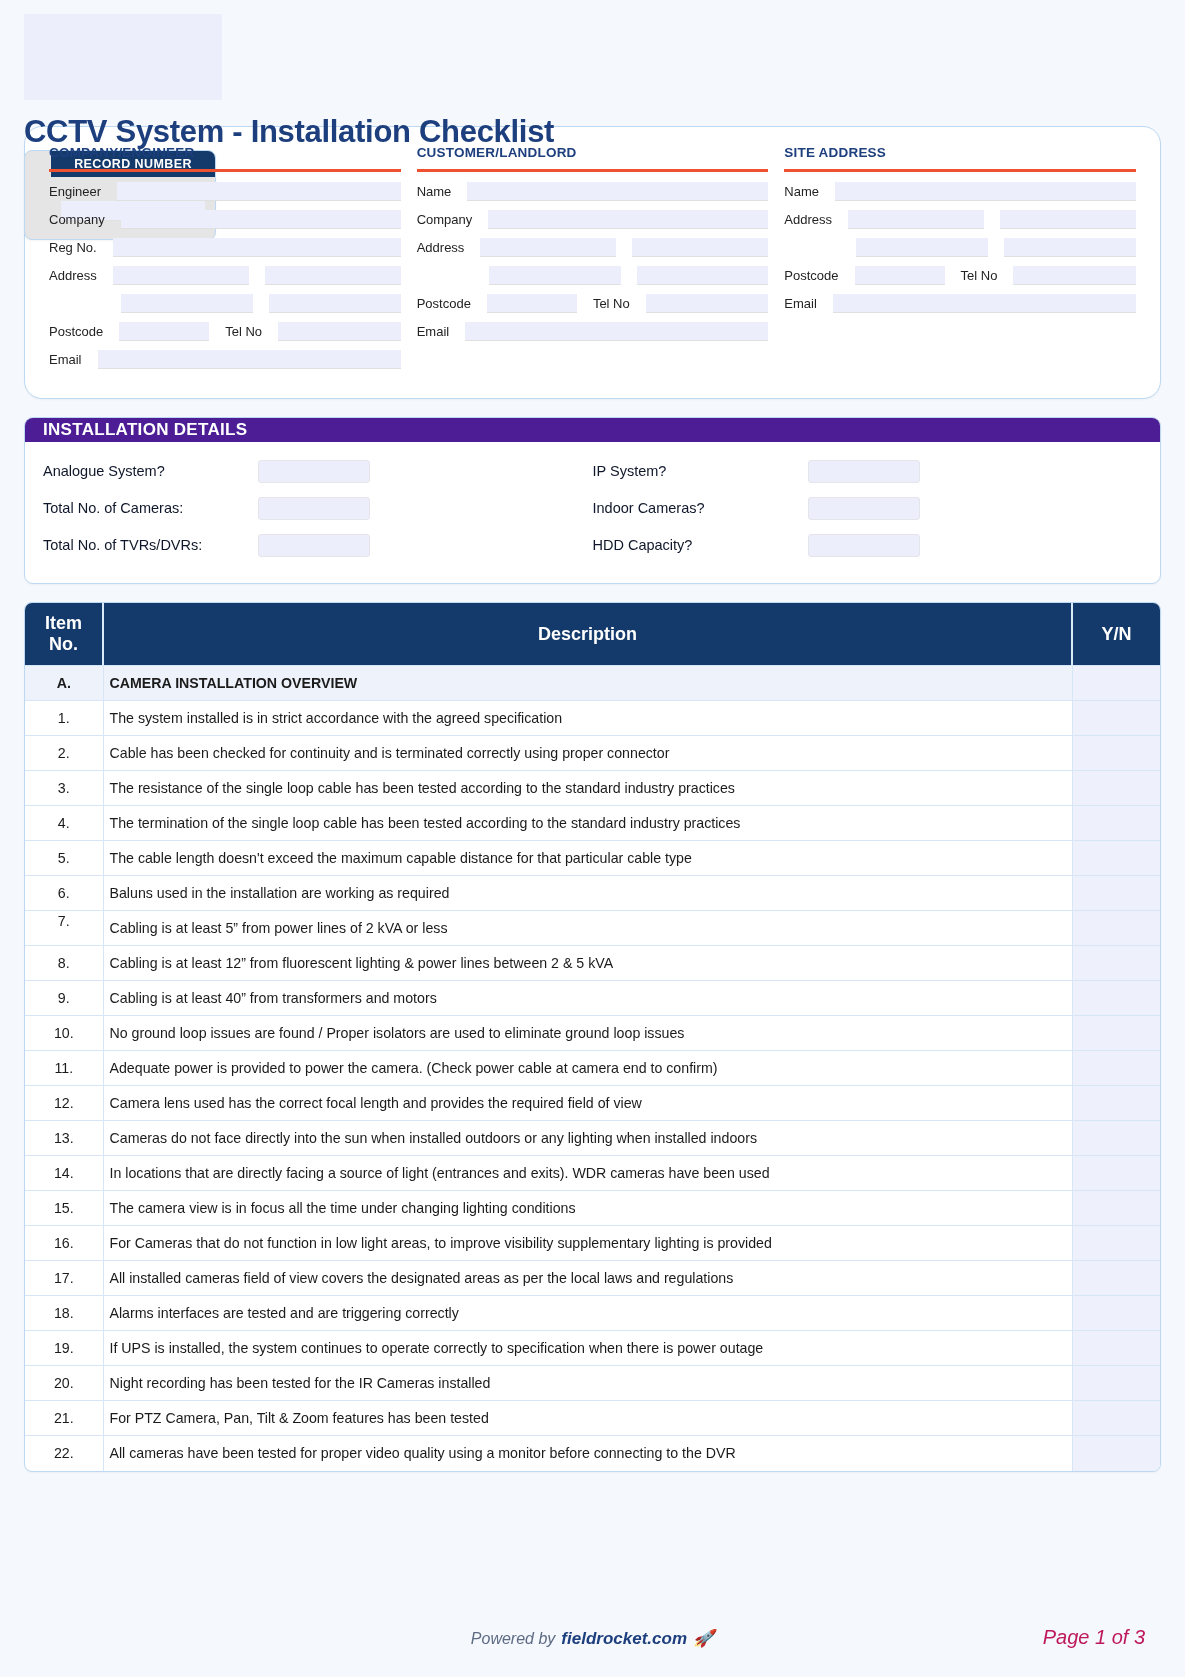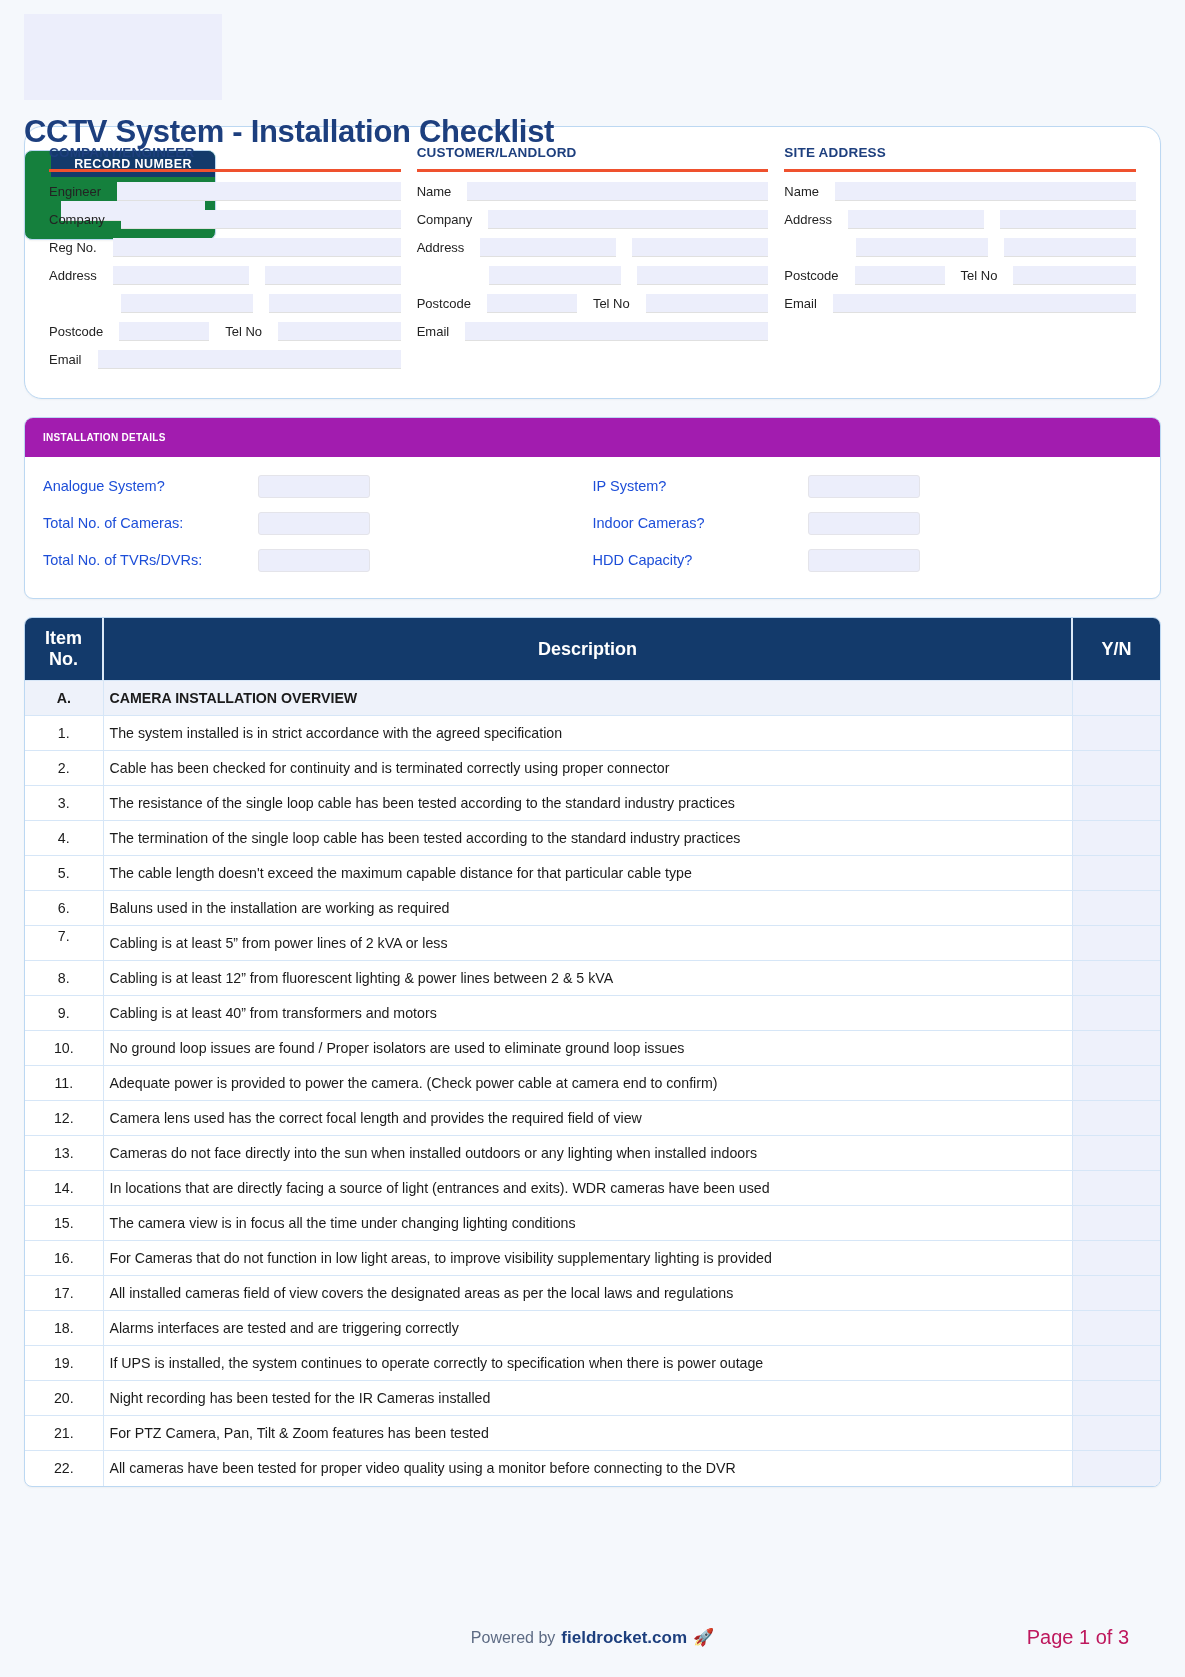--- a/index.html
+++ b/index.html
@@ -36,21 +36,21 @@
     font-size: 31px;
     font-weight: bold;
     color: #1d3f7e;
     letter-spacing: -0.3px;
   }
   .record-card {
     width: 192px;
     flex: 0 0 auto;
     border: 1px solid #bcd8f2;
     border-radius: 8px;
-    background: #15803d;
+    background: #e5e5e5;
     overflow: hidden;
     box-shadow: 0 1px 2px rgba(0,0,0,0.05);
     padding-left: 26px;
   }
   .record-head {
     background: #133a6b;
     color: #ffffff;
     font-size: 12.5px;
     font-weight: bold;
     letter-spacing: 0.4px;
@@ -120,43 +120,43 @@
   
   .install-panel {
     margin: 18px 24px 0 24px;
     border: 1px solid #bcd8f2;
     border-radius: 9px;
     background: #ffffff;
     overflow: hidden;
     box-shadow: 0 1px 2px rgba(0,0,0,0.04);
   }
   .install-head {
-    background: #a21caf;
+    background: #4c1d95;
     color: #ffffff;
-    font-size: 10px;
+    font-size: 17px;
     font-weight: bold;
     letter-spacing: 0.3px;
-    padding: 14px 18px;
+    padding: 2px 18px;
   }
   .install-body {
     padding: 14px 18px 16px 18px;
     display: grid;
     grid-template-columns: 1fr 1fr;
     column-gap: 0px;
     row-gap: 0px;
   }
   .irow {
     display: flex;
     align-items: center;
     height: 30px;
     margin-bottom: 7px;
   }
   .ilabel {
     font-size: 14.5px;
-    color: #1d4ed8;
+    color: #0f172a;
     width: 215px;
     flex: 0 0 auto;
   }
   .ibox {
     width: 112px;
     height: 23px;
     background: #eceefb;
     border: 1px solid #e4e4ea;
     border-radius: 3px;
   }
@@ -211,22 +211,23 @@
   tr.section-row td.c-item { background: #eef2fa; }
   tr.section-row td.c-yn  { background: #eef1fb; }
   tr.shift-num td.c-item { vertical-align: top; padding-top: 2px; }
 
   
   .footer {
     position: absolute;
     left: 0; right: 0;
     bottom: 28px;
     display: flex;
-    align-items: center;
-    padding: 0 56px;
+    align-items: flex-end;
+    padding: 0 40px;
+    font-style: italic;
   }
   .footer-spacer { flex: 1 1 0; }
   .powered {
     display: flex;
     align-items: baseline;
     gap: 6px;
     font-size: 16px;
     color: #5d6b84;
   }
   .powered .brand {

